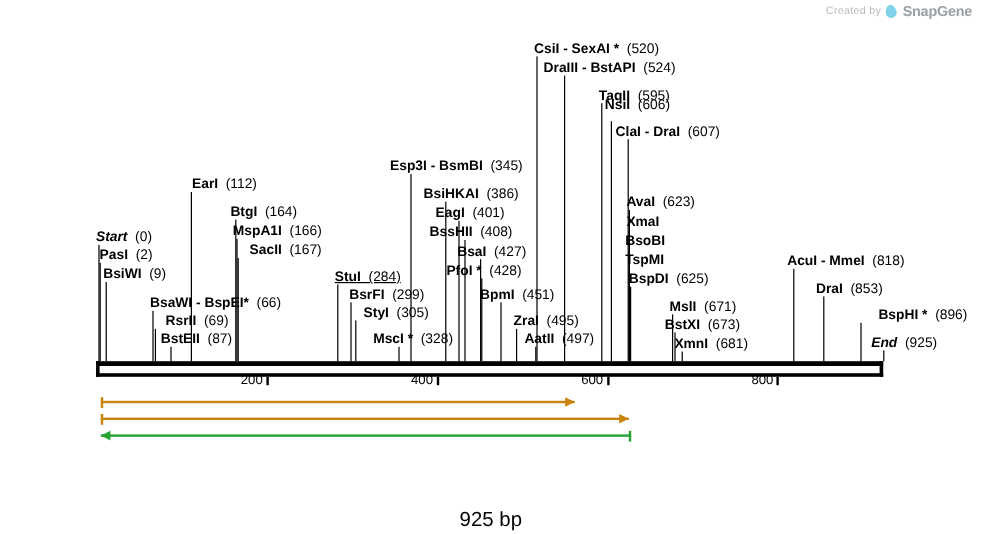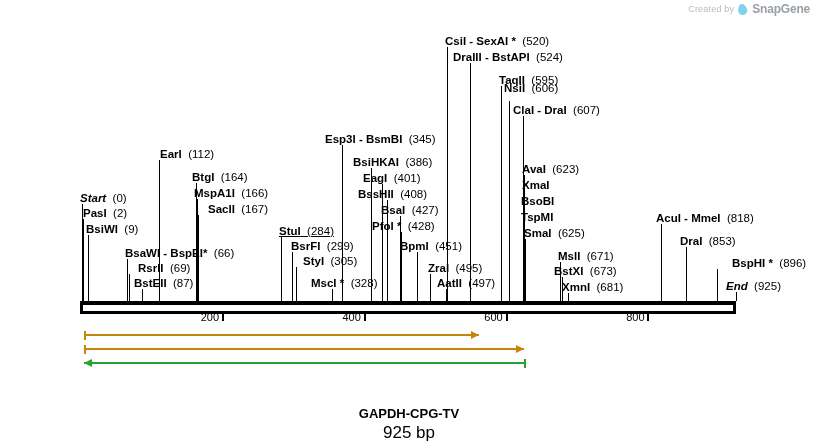--- a/index.html
+++ b/index.html
@@ -223,21 +223,21 @@
       <div class="label" style="left: 513px; top: 104px;"><span class="nm">ClaI - DraI</span><span class="pos">&nbsp;&nbsp;(607)</span></div>
       <div class="leader" style="left: 523px; top: 116px; height: 185px;"></div>
       <div class="label" style="left: 522px; top: 163px;"><span class="nm">AvaI</span><span class="pos">&nbsp;&nbsp;(623)</span></div>
       <div class="leader" style="left: 524px; top: 175px; height: 126px;"></div>
       <div class="label" style="left: 522px; top: 179px;"><span class="nm">XmaI</span></div>
       <div class="leader" style="left: 524px; top: 191px; height: 110px;"></div>
       <div class="label" style="left: 521px; top: 195px;"><span class="nm">BsoBI</span></div>
       <div class="leader" style="left: 524px; top: 207px; height: 94px;"></div>
       <div class="label" style="left: 521px; top: 211px;"><span class="nm">TspMI</span></div>
       <div class="leader" style="left: 524px; top: 223px; height: 78px;"></div>
-      <div class="label" style="left: 524px; top: 227px;"><span class="nm">SmaI</span><span class="pos">&nbsp;&nbsp;(625)</span></div>
+      <div class="label" style="left: 524px; top: 227px;"><span class="nm">BspDI</span><span class="pos">&nbsp;&nbsp;(625)</span></div>
       <div class="leader" style="left: 525px; top: 239px; height: 62px;"></div>
       <div class="label" style="left: 558px; top: 250px;"><span class="nm">MslI</span><span class="pos">&nbsp;&nbsp;(671)</span></div>
       <div class="leader" style="left: 560px; top: 262px; height: 39px;"></div>
       <div class="label" style="left: 554px; top: 265px;"><span class="nm">BstXI</span><span class="pos">&nbsp;&nbsp;(673)</span></div>
       <div class="leader" style="left: 562px; top: 277px; height: 24px;"></div>
       <div class="label" style="left: 562px; top: 281px;"><span class="nm">XmnI</span><span class="pos">&nbsp;&nbsp;(681)</span></div>
       <div class="leader" style="left: 568px; top: 293px; height: 8px;"></div>
       <div class="label" style="left: 656px; top: 212px;"><span class="nm">AcuI - MmeI</span><span class="pos">&nbsp;&nbsp;(818)</span></div>
       <div class="leader" style="left: 661px; top: 224px; height: 77px;"></div>
       <div class="label" style="left: 680px; top: 235px;"><span class="nm">DraI</span><span class="pos">&nbsp;&nbsp;(853)</span></div>
@@ -274,16 +274,15 @@
         <div class="head" style="right: 0px; border-left: 8px solid rgb(200, 131, 10);"></div>
         <div class="tail" style="background: rgb(200, 131, 10); left: 0px;"></div>
       </div>
       <div class="feat" style="left: 84px; top: 359px; width: 442px;">
         <div class="bar" style="background: rgb(37, 163, 49);"></div>
         <div class="head" style="left: 0px; border-right: 8px solid rgb(37, 163, 49);"></div>
         <div class="tail" style="background: rgb(37, 163, 49); right: 0px;"></div>
       </div>
     </div>
 
-  <div class="caption" style="top:406px;">GAPDH-CPG-TV</div>
   <div class="caption-sub" style="top:423px;">925 bp</div>
 
 </div>
 
 </body></html>

